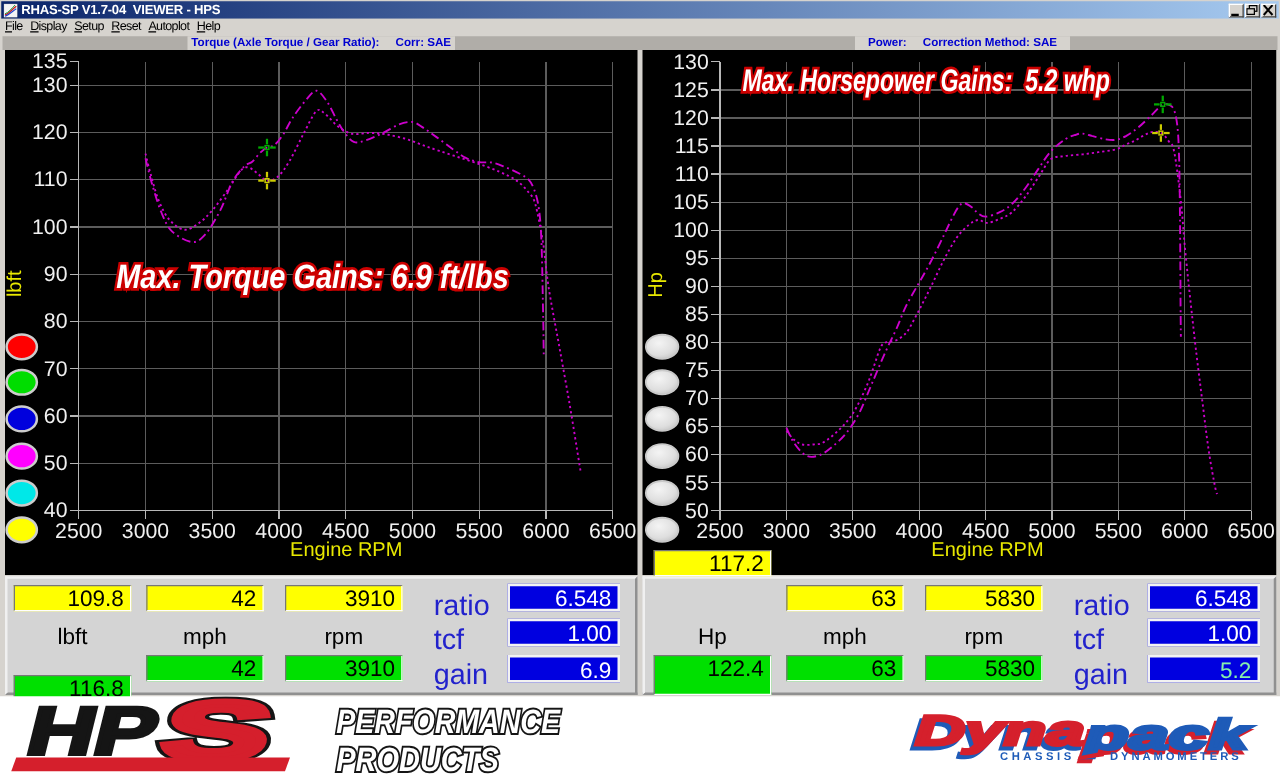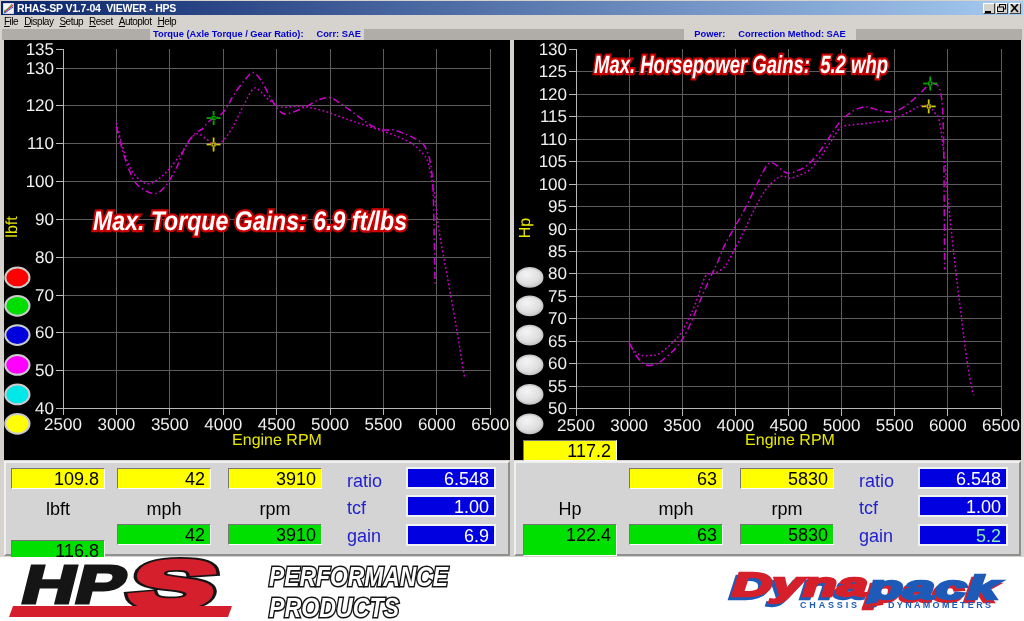--- a/index.html
+++ b/index.html
@@ -14,21 +14,21 @@
 #strip { position:absolute; left:2px; top:29px; width:1020px; height:11px; background:#b0ada8; }
 .slabel { position:absolute; top:0; height:11px; background:#d6d3ce; color:#0000d0;
   font-size:9.3px; font-weight:bold; line-height:11px; text-align:center; }
 .chart { position:absolute; background:#000; }
 svg { position:absolute; left:0; top:0; }
 .vbox { position:absolute; font-size:18px; line-height:20px; text-align:right; padding-right:5px; }
 .sunk { border-top:1.5px solid #777; border-left:1.5px solid #777;
   border-bottom:1.5px solid #fff; border-right:1.5px solid #fff; }
 .raise { border:2px solid #f2f2f2; }
 .plabel { position:absolute; font-size:18px; color:#000; text-align:center; }
-.blabel { position:absolute; font-size:18px; color:#2222cc; }
+.blabel { position:absolute; font-size:23px; color:#2222cc; }
 .dpanel { position:absolute; top:461px; height:95px; background:#d4d4d4;
   border-top:2px solid #f0f0f0; border-left:2px solid #f0f0f0;
   border-bottom:2px solid #909090; border-right:2px solid #909090; }
 #logos { position:absolute; left:0px; top:557px; width:1024px; height:64px; background:#fff; }
 .winbtn { position:absolute; top:2px; width:12px; height:11px; background:#d6d3ce;
   border-top:1px solid #fff; border-left:1px solid #fff;
   border-bottom:1px solid #404040; border-right:1px solid #404040;
   font-size:9px; line-height:10px; text-align:center; font-weight:bold; color:#000; }
 </style></head>
 <body>

